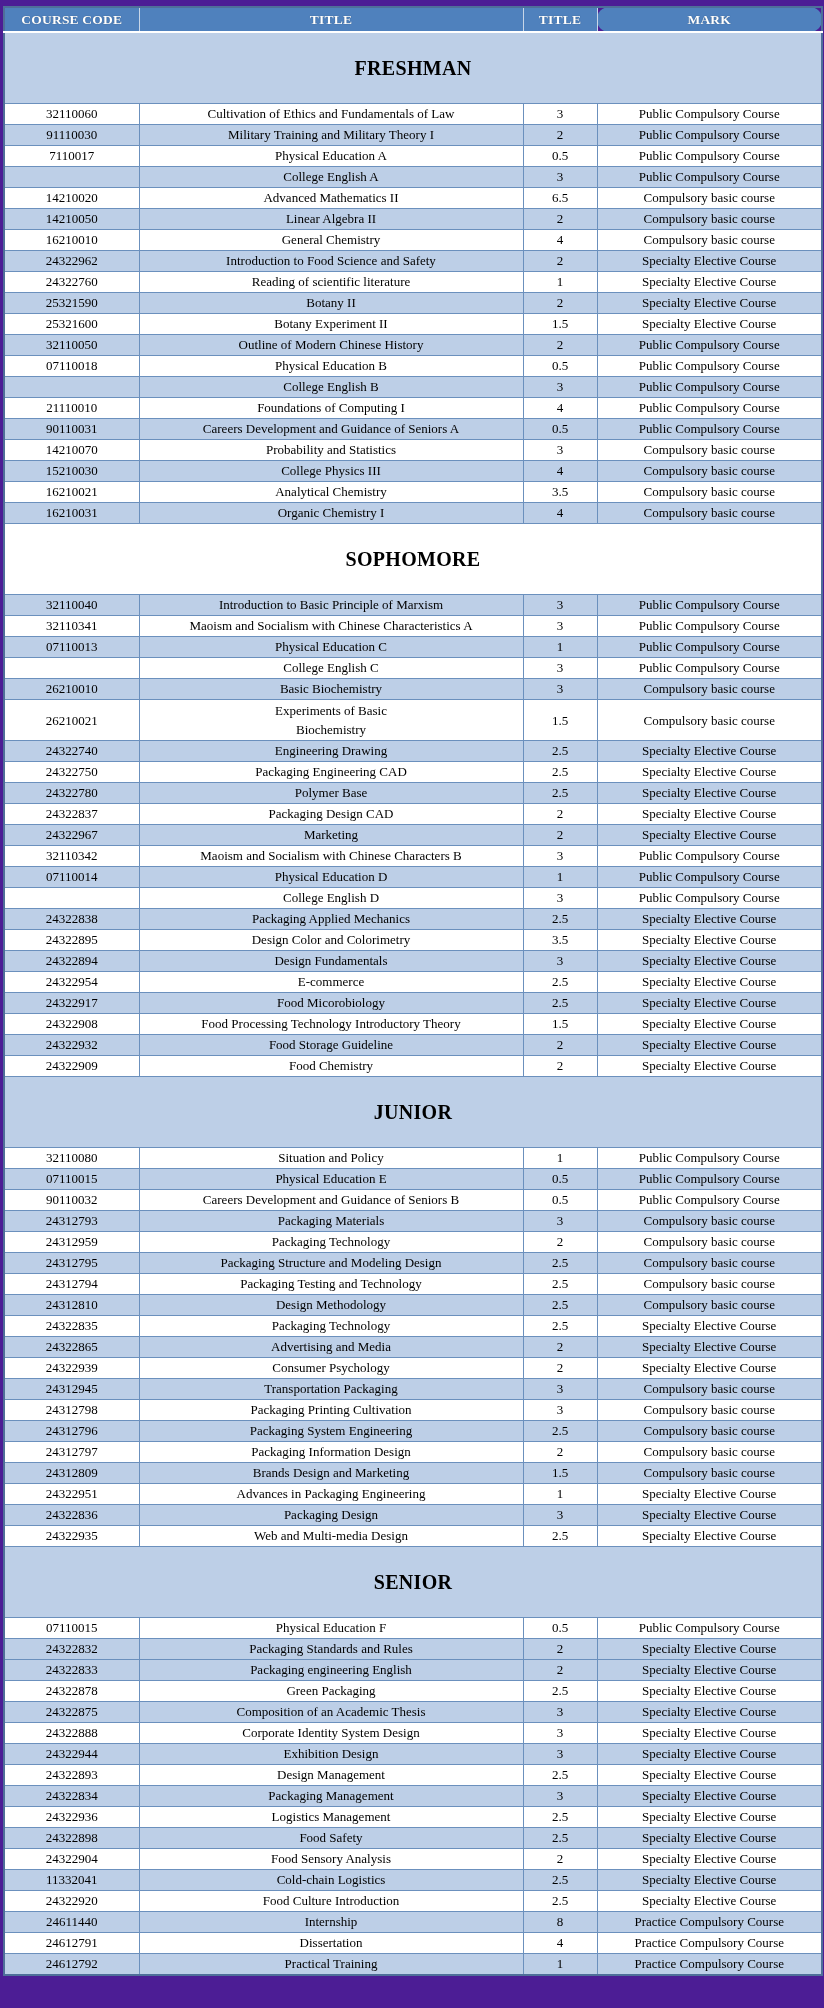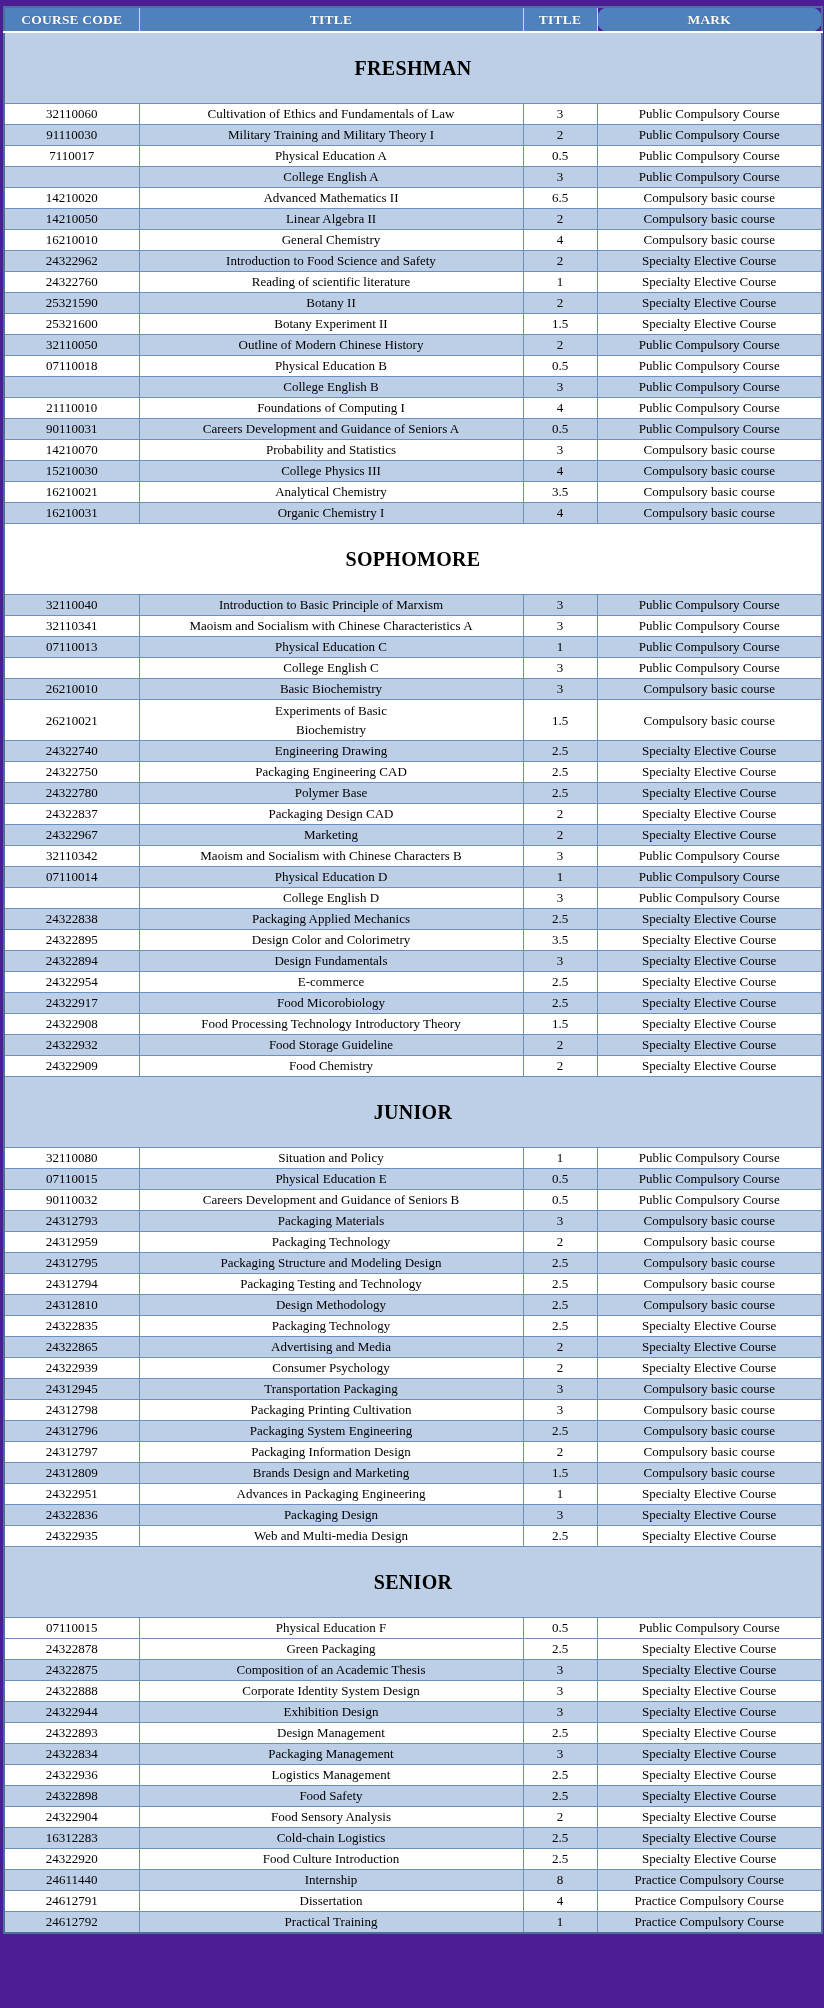--- a/index.html
+++ b/index.html
@@ -472,20 +472,32 @@
         </tr>
         <tr class="banner blue">
           <td colspan="4" class="banner-cell">SENIOR</td>
         </tr>
         <tr class="white">
           <td>07110015</td>
           <td>Physical Education F</td>
           <td>0.5</td>
           <td>Public Compulsory Course</td>
         </tr>
+        <tr class="blue">
+          <td>24322832</td>
+          <td>Packaging Standards and Rules</td>
+          <td>2</td>
+          <td>Specialty Elective Course</td>
+        </tr>
+        <tr class="blue">
+          <td>24322833</td>
+          <td>Packaging engineering English</td>
+          <td>2</td>
+          <td>Specialty Elective Course</td>
+        </tr>
         <tr class="white">
           <td>24322878</td>
           <td>Green Packaging</td>
           <td>2.5</td>
           <td>Specialty Elective Course</td>
         </tr>
         <tr class="blue">
           <td>24322875</td>
           <td>Composition of an Academic Thesis</td>
           <td>3</td>
@@ -527,21 +539,21 @@
           <td>2.5</td>
           <td>Specialty Elective Course</td>
         </tr>
         <tr class="white">
           <td>24322904</td>
           <td>Food Sensory Analysis</td>
           <td>2</td>
           <td>Specialty Elective Course</td>
         </tr>
         <tr class="blue">
-          <td>16312283</td>
+          <td>11332041</td>
           <td>Cold-chain Logistics</td>
           <td>2.5</td>
           <td>Specialty Elective Course</td>
         </tr>
         <tr class="white">
           <td>24322920</td>
           <td>Food Culture Introduction</td>
           <td>2.5</td>
           <td>Specialty Elective Course</td>
         </tr>

